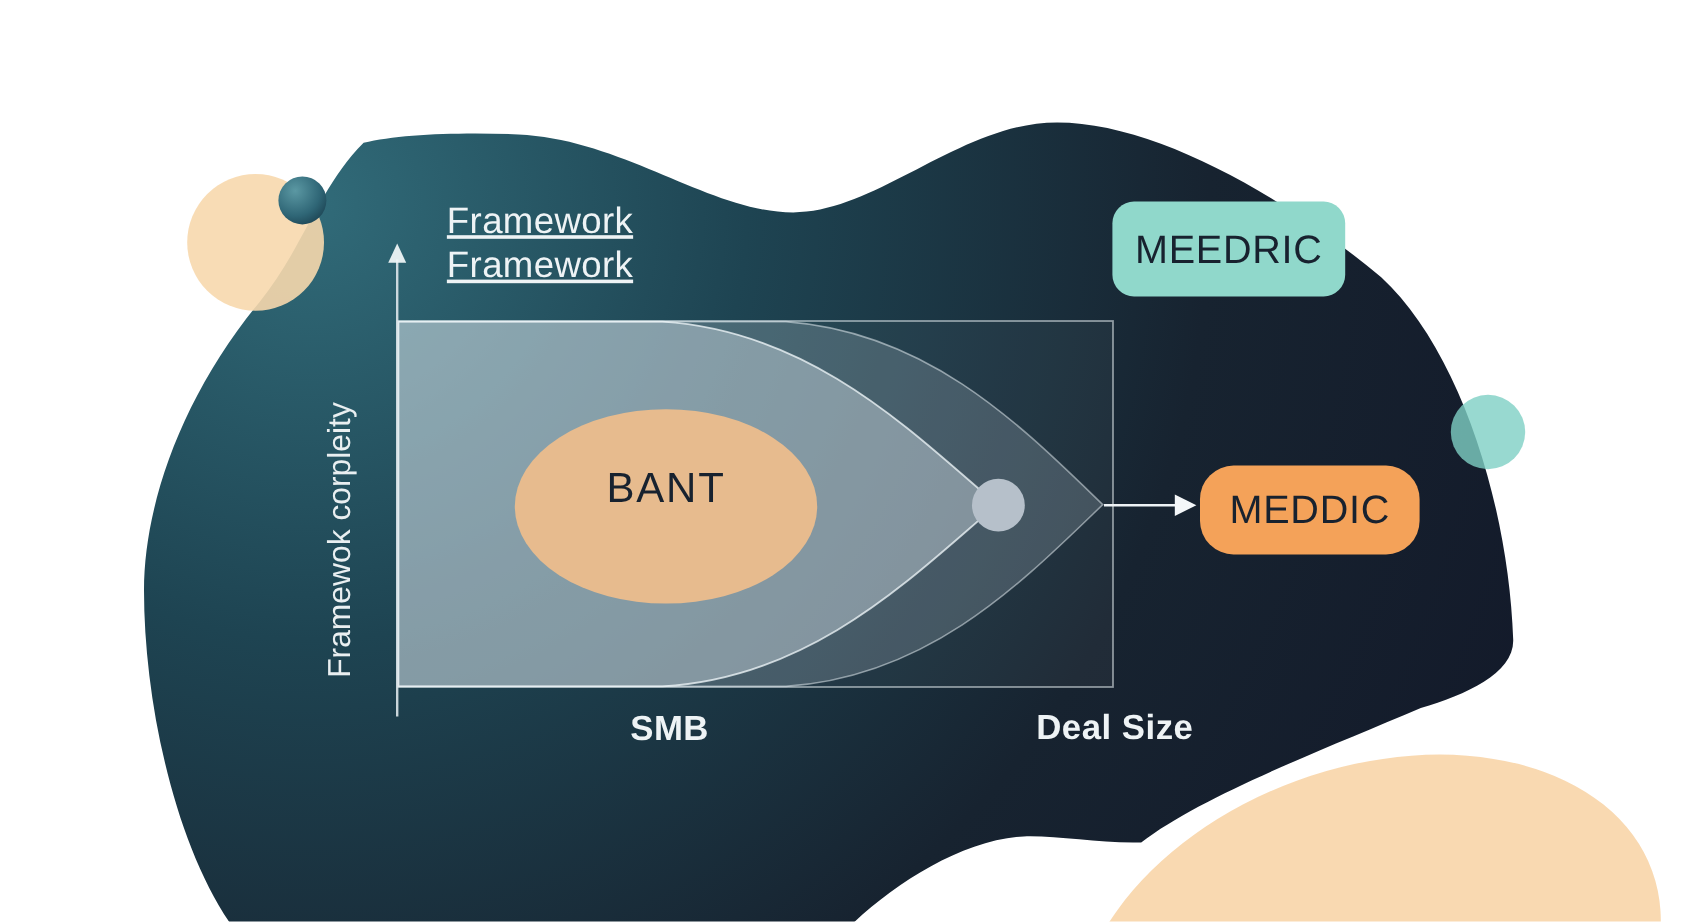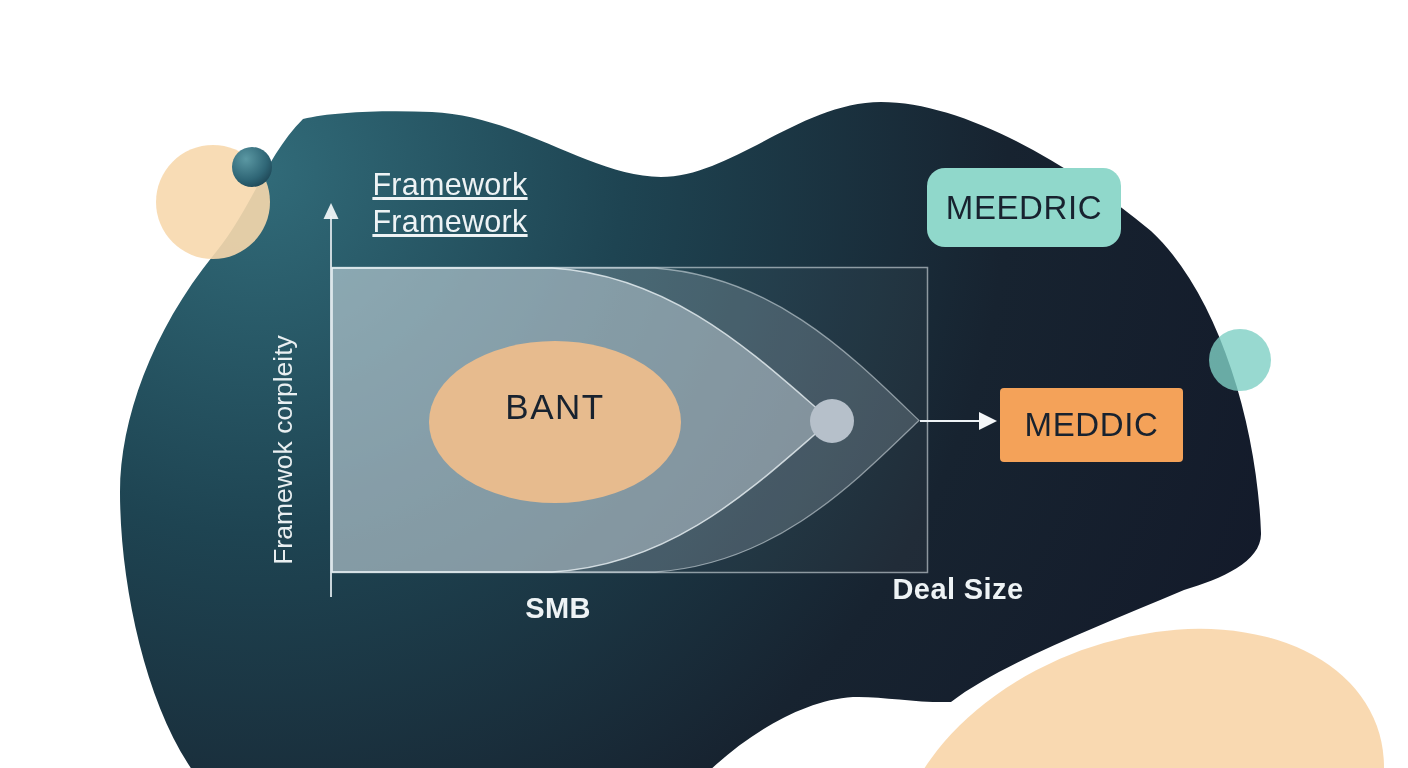--- a/index.html
+++ b/index.html
@@ -17,35 +17,35 @@
   }
   .y-label{
     left:283px;top:450px;transform:translate(-50%,-50%) rotate(-90deg);
     font-size:26.5px;font-weight:500;white-space:nowrap;color:#e9eff1;
   }
   .axis-cat{
     transform:translate(-50%,-50%);
     font-size:29px;font-weight:700;letter-spacing:.4px;text-align:right;
   }
   .smb{left:558px;top:608px;}
-  .dealsize{left:929px;top:589px;white-space:nowrap;margin-left:29px;}
+  .dealsize{left:929px;top:607px;white-space:nowrap;}
   .bant-label{
     left:555px;top:407px;transform:translate(-50%,-50%);
     font-size:35px;font-weight:500;letter-spacing:1.5px;color:var(--text-dark);
   }
   .badge{
     position:absolute;display:flex;align-items:center;justify-content:center;
     font-size:33px;font-weight:500;letter-spacing:.6px;color:var(--text-dark);
   }
   .badge-meedric{
     left:927px;top:168px;width:194px;height:79px;border-radius:18px;
     background:var(--mint-badge);
   }
   .badge-meddic{
-    left:1000px;top:388px;width:183px;height:74px;border-radius:4px;
+    left:1000px;top:388px;width:183px;height:74px;border-radius:28px;
     background:var(--orange-badge);
   }
 </style>
 </head>
 <body>
 
 <div class="stage">
 
   <svg class="scene" width="1408" height="768" viewBox="0 0 1408 768">
     <defs>

